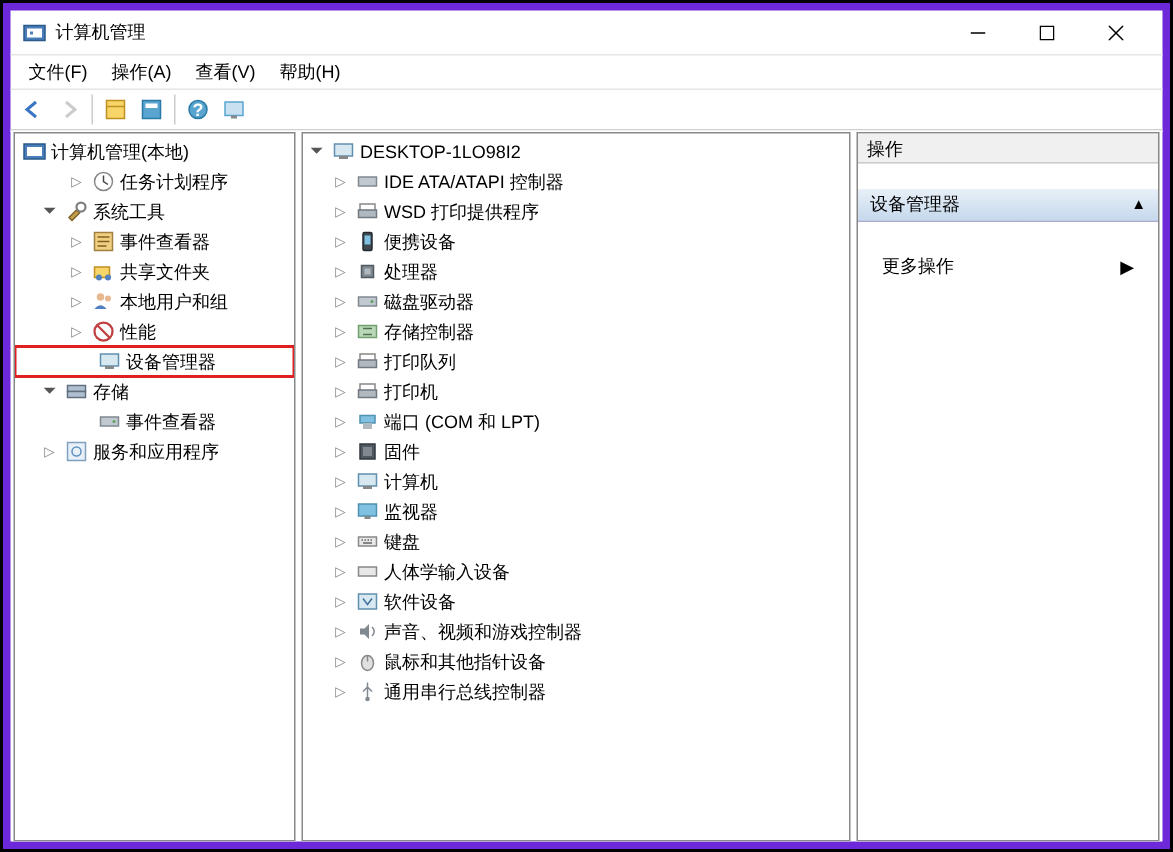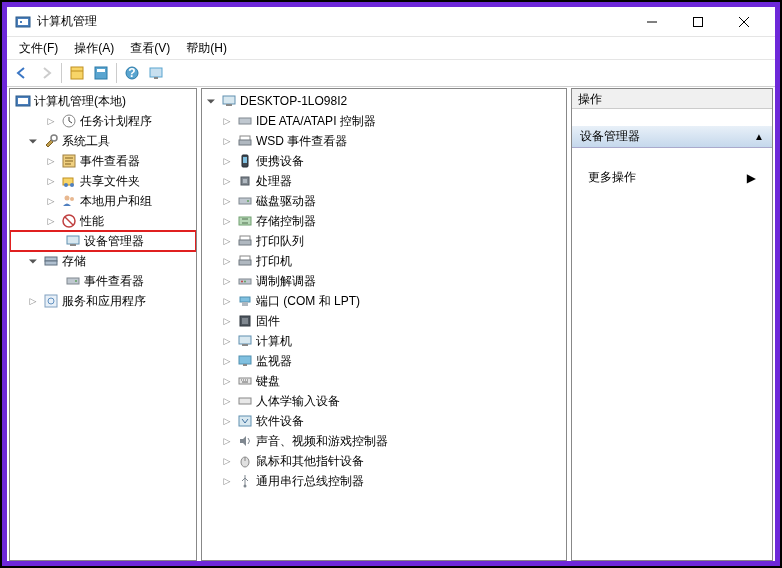--- a/index.html
+++ b/index.html
@@ -253,21 +253,21 @@
             <span class="node-label">IDE ATA/ATAPI 控制器</span>
           </div>
         <div class="tree-row c-ind-1">
             <span class="expander closed"></span>
             <span class="node-icon">
               <svg width="16" height="16">
                 <rect x="3" y="3" width="10" height="5" fill="#fff" stroke="#888"></rect>
                 <rect x="2" y="7" width="12" height="5" fill="#b0b8c0" stroke="#707880"></rect>
               </svg>
             </span>
-            <span class="node-label">WSD 事件查看器</span>
+            <span class="node-label">WSD 打印提供程序</span>
           </div>
         <div class="tree-row c-ind-1">
             <span class="expander closed"></span>
             <span class="node-icon">
               <svg width="16" height="16">
                 <rect x="5" y="2" width="6" height="12" rx="1" fill="#404850" stroke="#202830"></rect>
                 <rect x="6" y="4" width="4" height="6" fill="#80c0e0"></rect>
               </svg>
             </span>
             <span class="node-label">便携设备</span>
@@ -314,31 +314,20 @@
           </div>
         <div class="tree-row c-ind-1">
             <span class="expander closed"></span>
             <span class="node-icon">
               <svg width="16" height="16">
                 <rect x="3" y="3" width="10" height="5" fill="#fff" stroke="#888"></rect>
                 <rect x="2" y="7" width="12" height="5" fill="#b0b8c0" stroke="#707880"></rect>
               </svg>
             </span>
             <span class="node-label">打印机</span>
-          </div>
-        <div class="tree-row c-ind-1">
-            <span class="expander closed"></span>
-            <span class="node-icon">
-              <svg width="16" height="16">
-                <rect x="2" y="6" width="12" height="5" fill="#c0c8d0" stroke="#808890"></rect>
-                <circle cx="5" cy="8.5" r="1" fill="#c04040"></circle>
-                <circle cx="8" cy="8.5" r="1" fill="#60a060"></circle>
-              </svg>
-            </span>
-            <span class="node-label">调制解调器</span>
           </div>
         <div class="tree-row c-ind-1">
             <span class="expander closed"></span>
             <span class="node-icon">
               <svg width="16" height="16">
                 <rect x="3" y="4" width="10" height="5" fill="#80c0e0" stroke="#5090b0"></rect>
                 <rect x="5" y="9" width="6" height="4" fill="#b0b8c0"></rect>
               </svg>
             </span>
             <span class="node-label">端口 (COM 和 LPT)</span>

